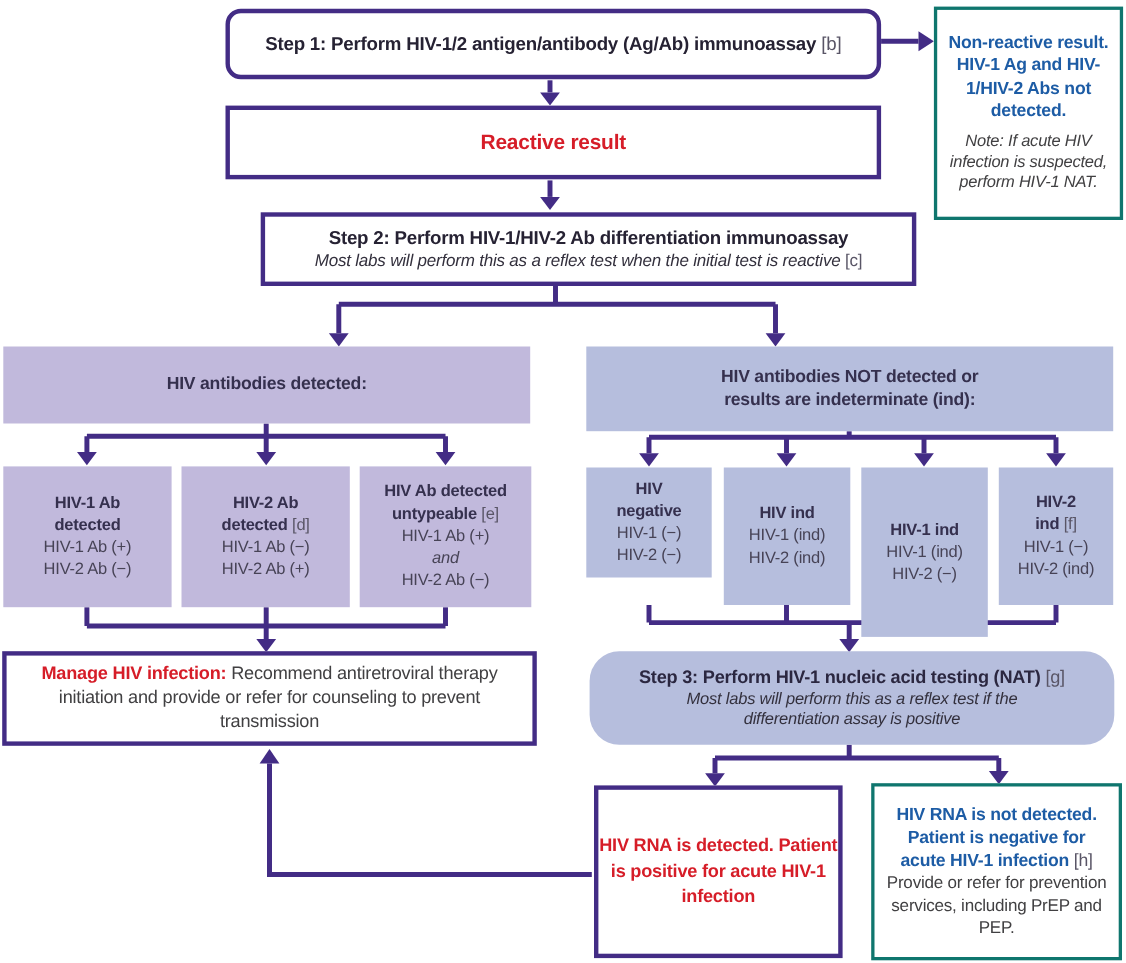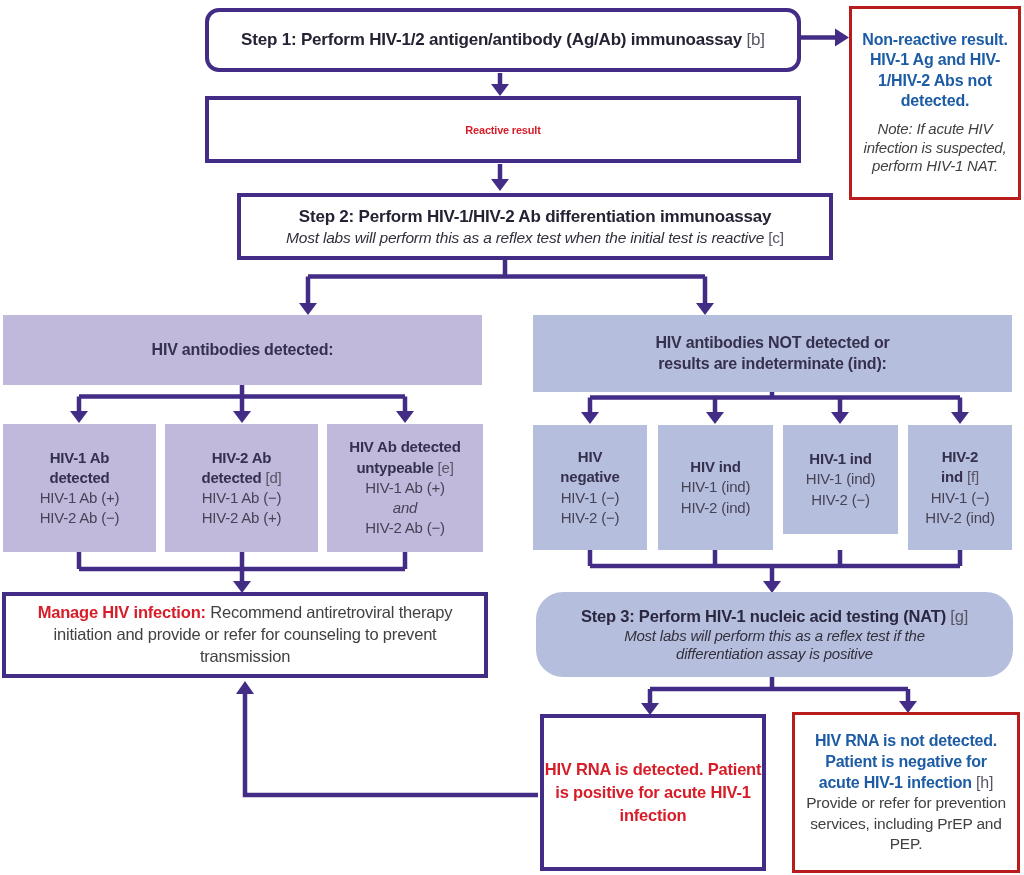--- a/index.html
+++ b/index.html
@@ -8,49 +8,49 @@
     font-family:"Liberation Sans", sans-serif;
     letter-spacing:-0.2px; background:#ffffff; overflow:hidden;
   }
   svg.connectors { position:absolute; left:0; top:0; z-index:1; }
   .box {
     position:absolute; z-index:2; box-sizing:border-box;
     display:flex; flex-direction:column; align-items:center; justify-content:center;
     text-align:center;
   }
   .outline-purple { background:#ffffff; border:4px solid #432c85; }
-  .outline-blue   { background:#ffffff; border:3px solid #b91c1c; }
+  .outline-blue   { background:#ffffff; border:3px solid #0f766e; }
   .fill-lav  { background:#c1b9dc; }
   .fill-peri { background:#b6bedd; }
 
   .step-title { font-size:17px; font-weight:bold; color:#262233; }
   .ref { font-weight:normal; color:#595566; }
   .red-bold { color:#d61d28; font-weight:bold; }
   .italic-sub { font-size:15.5px; font-style:italic; color:#33303d; margin-top:2px; }
 
   #step1   { left:205px; top:8px;   width:596px; height:64px;border-radius:14px; }
   #nonreactive { left:849px; top:6px; width:172px; height:194px; padding:6px 8px; }
   #nonreactive .nb { font-size:16px; font-weight:bold; color:#1d5ca5; line-height:1.28; }
   #nonreactive .note { font-size:15px; font-style:italic; color:#414042; line-height:1.25; margin-top:8px; }
 
-  #reactive { left:205px; top:96px; width:596px; height:67px; font-size:11px;justify-content:center; }
+  #reactive { left:205px; top:96px; width:596px; height:67px; font-size:19px;justify-content:center; }
   #step2    { left:205px; top:193px; width:596px; height:67px;margin-left:32px; }
 
   #lheader { left:3px;   top:315px; width:479px; height:70px; font-size:16px; font-weight:bold; color:#35304e; }
   #rheader { left:533px; top:315px; width:479px; height:77px; font-size:16px; font-weight:bold; color:#35304e; line-height:1.3; }
 
   .result-box { font-size:15px; color:#474356; line-height:1.35; padding:4px; }
   .result-box .rtitle { font-weight:bold; color:#35304e; }
   .result-box .conj { font-style:italic; }
   #lb1 { left:3px;   top:424px; width:153px; height:128px; }
   #lb2 { left:165px; top:424px; width:153px; height:128px; }
   #lb3 { left:327px; top:424px; width:156px; height:128px; }
-  #rb1 { left:533px; top:425px; width:114px; height:125px; }
+  #rb1 { left:533px; top:425px; width:114px; height:100px; }
   #rb2 { left:658px; top:425px; width:115px; height:125px; }
-  #rb3 { left:783px; top:425px; width:115px; height:109px; }
+  #rb3 { left:783px; top:425px; width:115px; height:154px; }
   #rb4 { left:908px; top:425px; width:104px; height:125px; }
   #lb1 .rtitle { max-width:80px; }
   #lb2 .rtitle { max-width:96px; }
   #lb3 .rtitle { max-width:142px; }
   #rb1 .rtitle { max-width:66px; }
   #rb4 .rtitle { max-width:58px; }
 
   #manage { left:2px; top:592px; width:486px; height:86px; font-size:16.5px; color:#414042; line-height:1.32; }
   #manage .inner { max-width:420px; }
 

